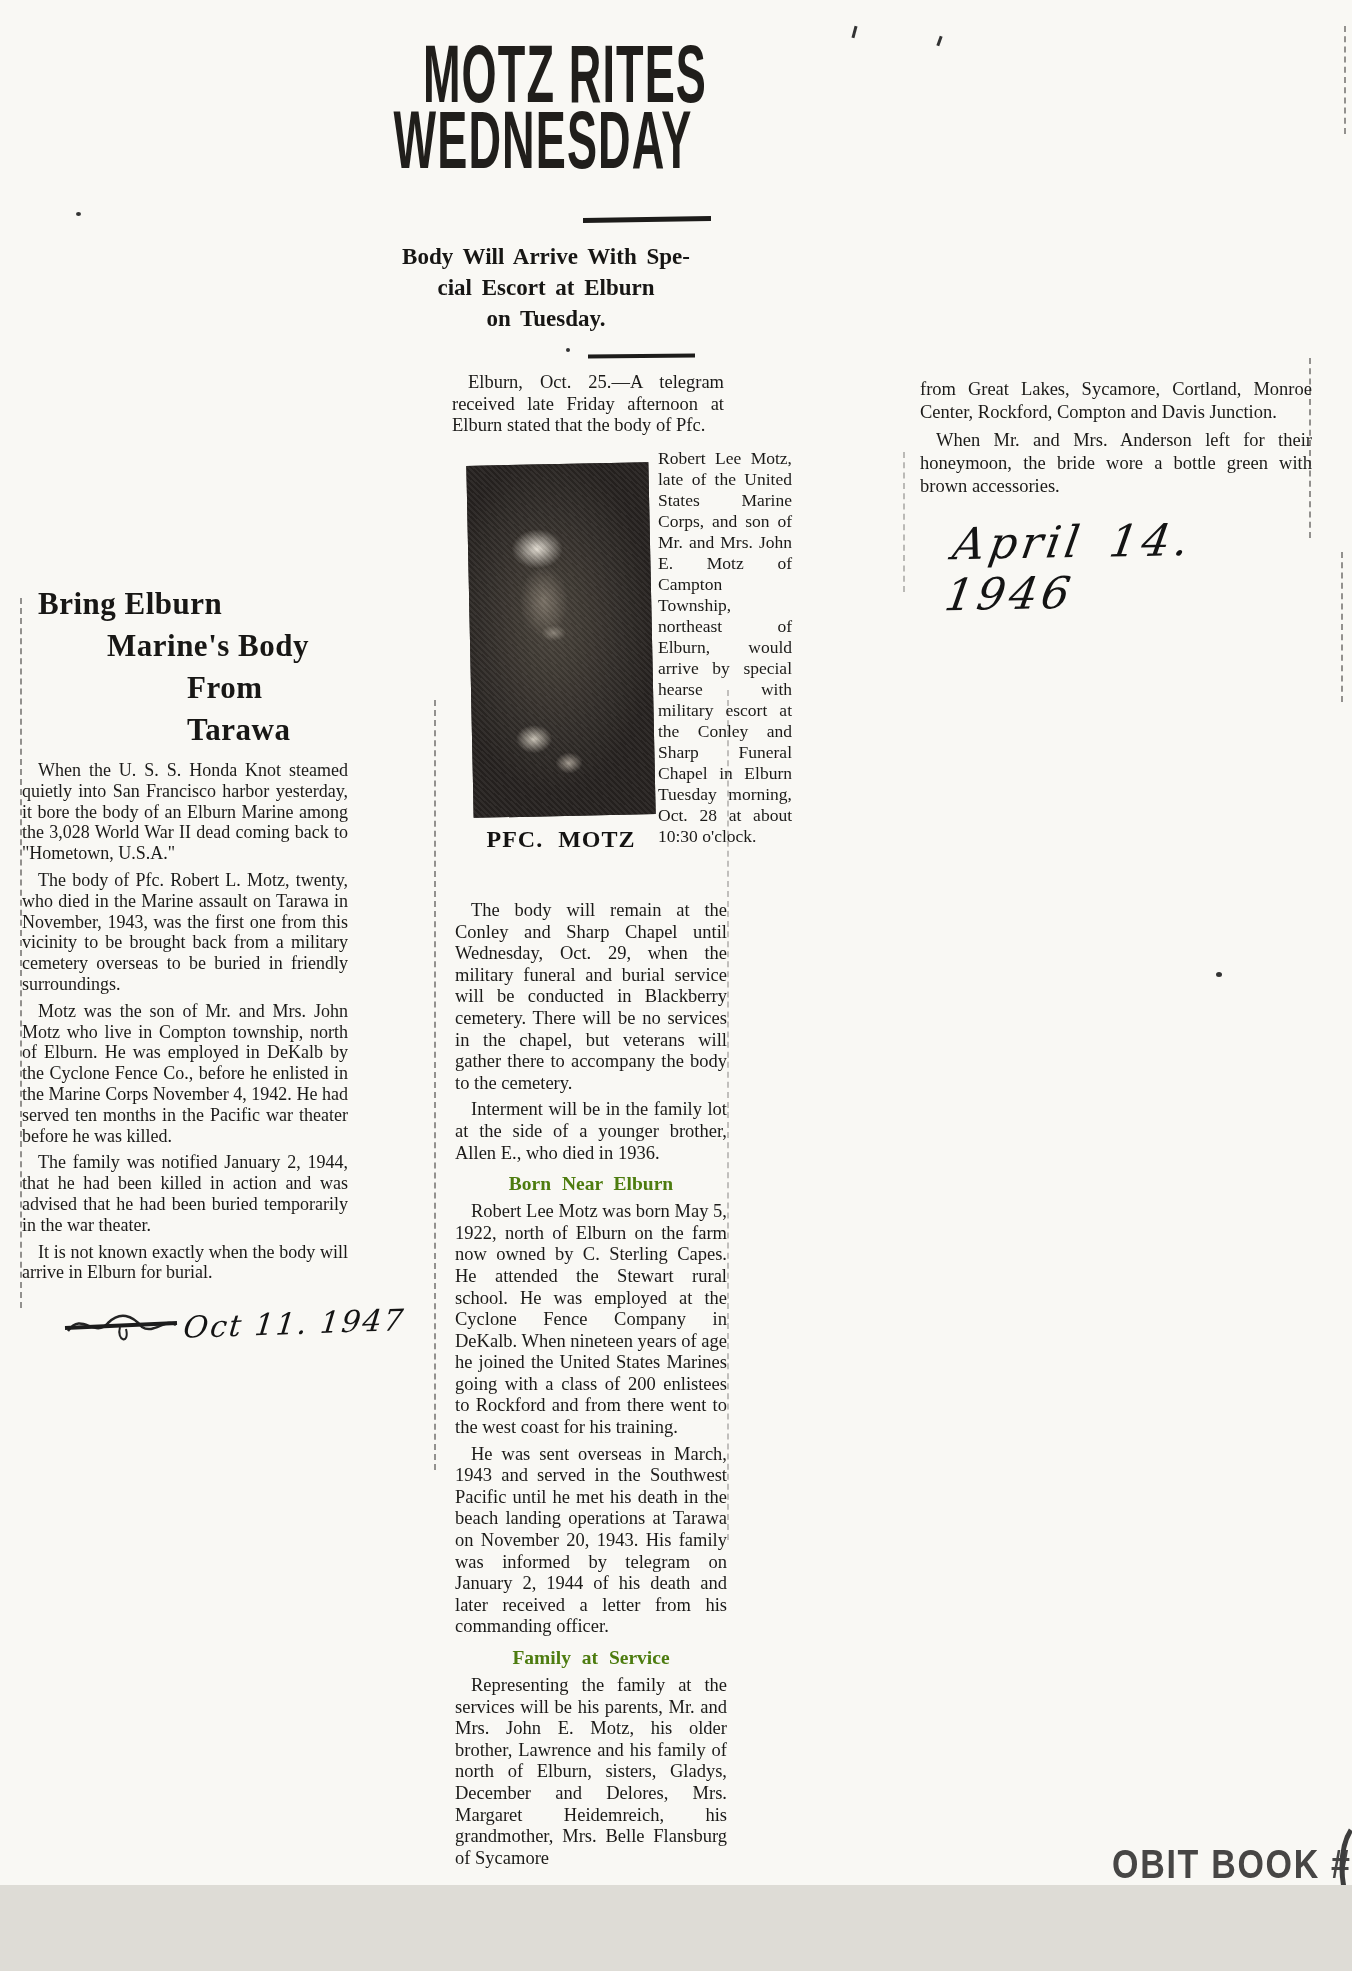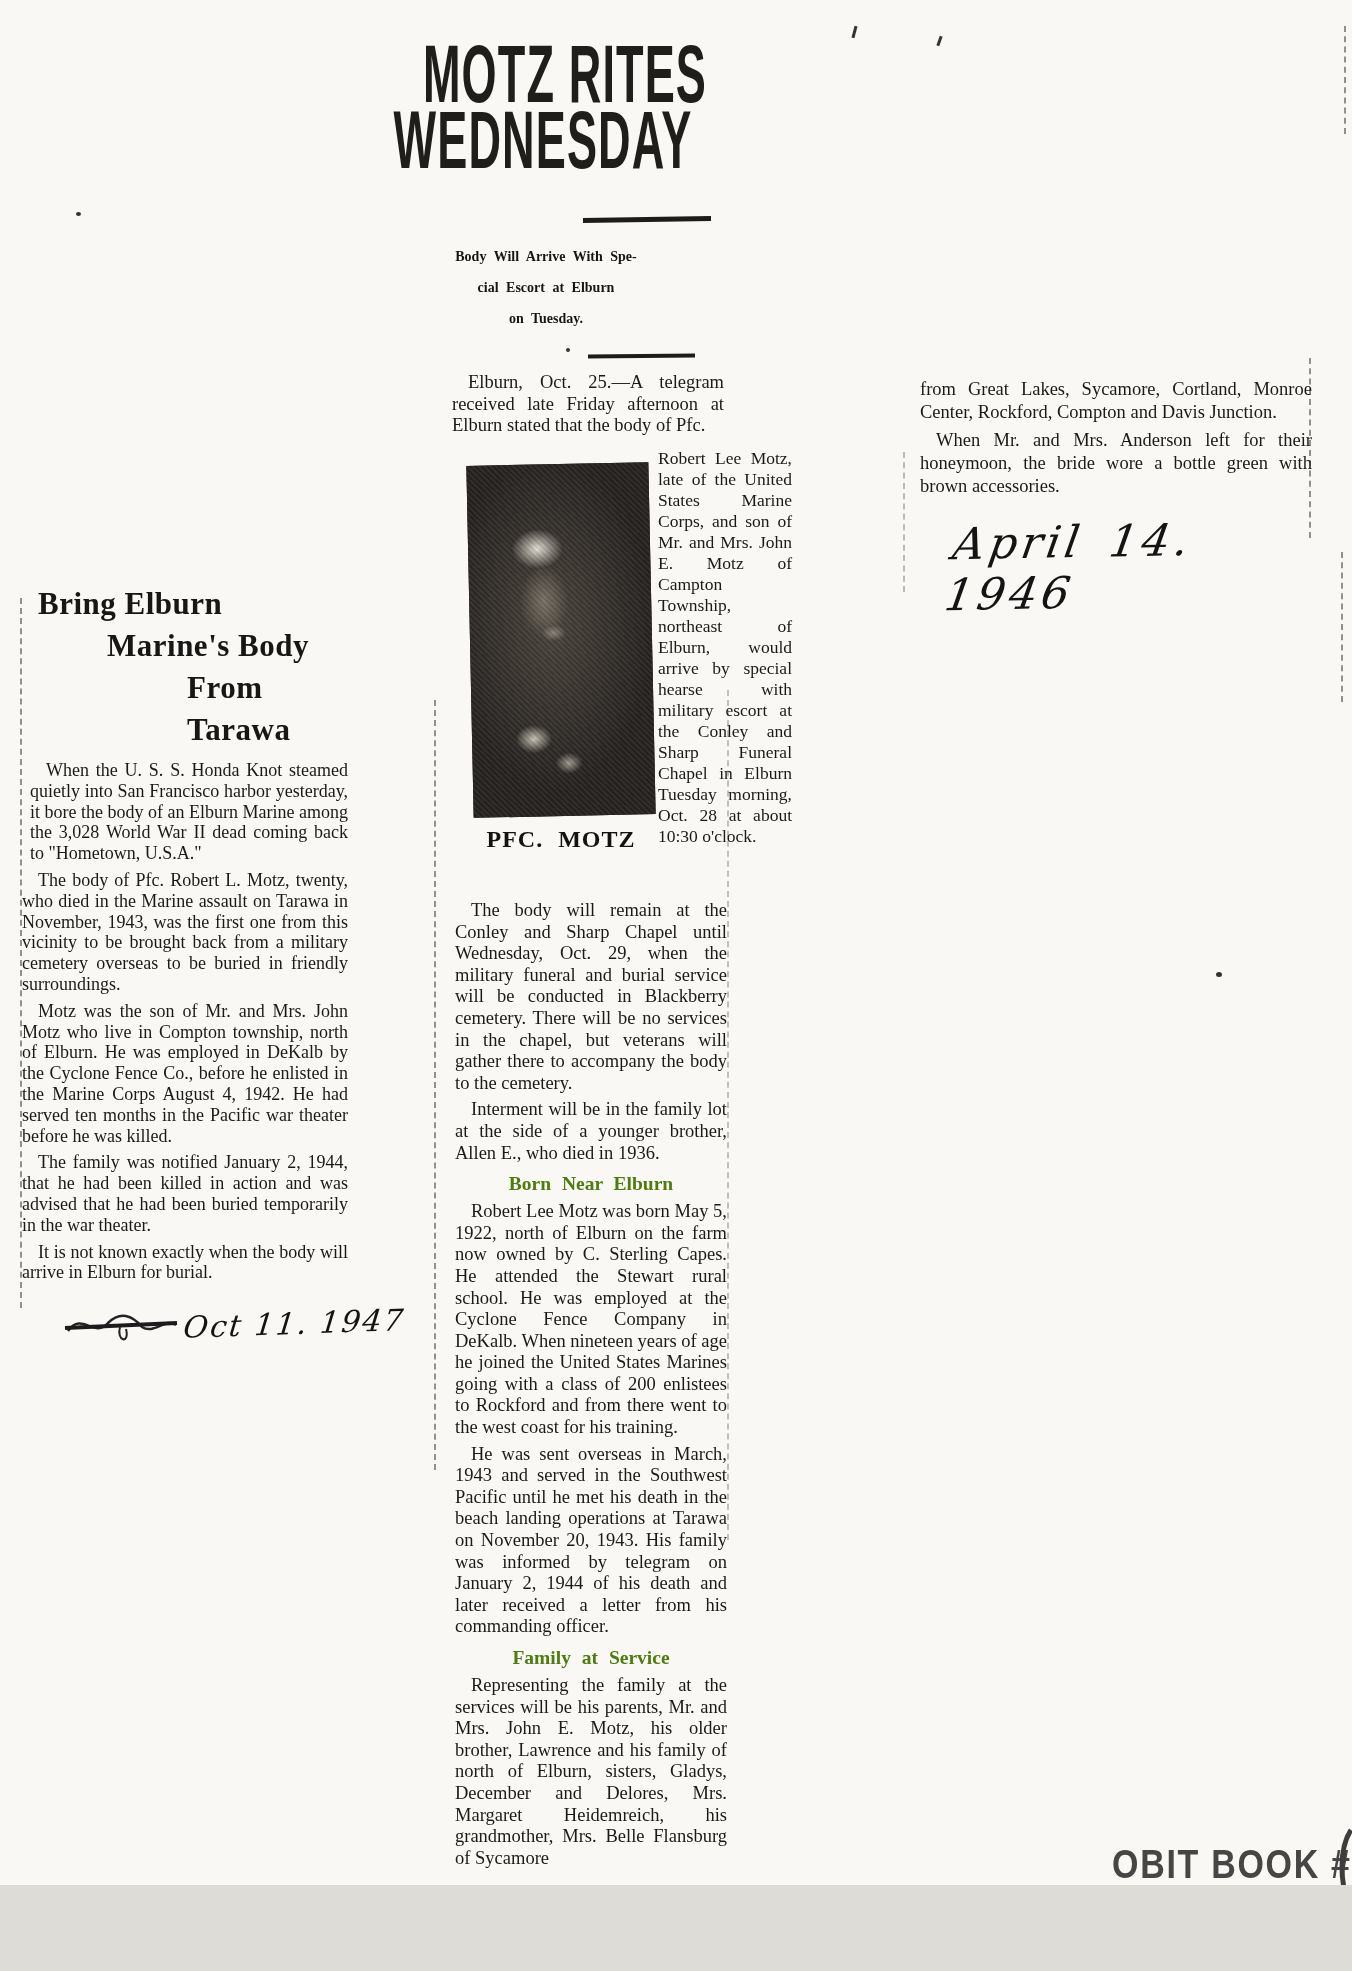--- a/index.html
+++ b/index.html
@@ -14,21 +14,21 @@
     position:absolute; left:50%; white-space:nowrap;
     font-family:"Liberation Sans", sans-serif; font-weight:800;
     font-size:82px; line-height:1; letter-spacing:2px; color:#201e1b;
     transform:translateX(-50%) scaleX(0.55);
   }
   .hl-line1 { top:0; }
   .hl-line2 { top:66px; transform:translateX(calc(-50% - 22px)) scaleX(0.55); }
   .hl-rule1 { position:absolute; left:583px; top:217px; width:128px; height:5px; background:#1d1c1a; transform:rotate(-0.8deg); }
   .hl-rule2 { position:absolute; left:588px; top:354px; width:107px; height:4px; background:#1d1c1a; transform:rotate(-0.6deg); }
   .deck { position:absolute; left:398px; top:241px; width:296px; text-align:center; }
-  .deck-line { display:block; font-weight:bold; font-size:14px; line-height:31px; word-spacing:4px; color:#171614; }
+  .deck-line { display:block; font-weight:bold; font-size:23px; line-height:31px; word-spacing:4px; color:#171614; }
   .dateline { position:absolute; left:452px; top:372px; width:272px; }
   .np-p { font-size:18.5px; line-height:21.6px; text-align:justify; text-indent:16px; margin:0 0 5px 0; }
   .photo {
     position:absolute; left:470px; top:464px; width:182px; height:352px;
     transform:rotate(-1.2deg);
     background:
       repeating-linear-gradient(45deg, rgba(255,255,255,0.05) 0 2px, rgba(0,0,0,0.06) 2px 4px),
       radial-gradient(ellipse 34px 26px at 38% 24%, rgba(236,230,219,0.95), rgba(236,230,219,0) 75%),
       radial-gradient(ellipse 30px 44px at 41% 39%, rgba(152,142,128,0.62), rgba(152,142,128,0) 80%),
       radial-gradient(ellipse 16px 10px at 46% 48%, rgba(201,192,178,0.5), rgba(201,192,178,0) 80%),
@@ -42,21 +42,21 @@
   .photo-caption { position:absolute; left:470px; top:826px; width:182px; text-align:center;
     font-weight:bold; font-size:24px; letter-spacing:1px; word-spacing:8px; color:#141312; }
   .center-body { position:absolute; left:455px; top:900px; width:272px; }
   .col-subhead { font-weight:bold; font-size:19.5px; text-align:center; word-spacing:6px;
     margin:9px 0 6px 0; color:#4d7c0f; }
   
   .left-article { position:absolute; left:22px; top:583px; width:326px; }
   .bl-line { display:block; font-weight:bold; font-size:31px; line-height:42px; letter-spacing:0.5px; color:#181715; }
   .bl-line1 { margin-left:16px; } .bl-line2 { margin-left:85px; } .bl-line3 { margin-left:165px; }
   .left-article .np-p { font-size:18px; line-height:20.8px; margin-bottom:6px; }
-  .left-article .np-p:first-of-type { margin-top:9px;margin-left:8px; }
+  .left-article .np-p:first-of-type { margin-top:9px; }
   .handwriting-row { margin:18px 0 0 40px; white-space:nowrap; }
   .hw { font-family:"DejaVu Serif", serif; font-style:italic; color:#141414; display:inline-block; }
   .hw-left { font-size:30px; letter-spacing:2px; transform:skewX(-8deg) rotate(-2deg); vertical-align:middle; }
   .scribble { vertical-align:middle; margin-right:4px; }
   
   .right-article { position:absolute; left:920px; top:378px; width:392px; }
   .right-article .np-p { line-height:23px; }
   .right-article .np-p.no-indent { text-indent:0; }
   .hw-right { font-size:44px; letter-spacing:4px; word-spacing:9px;
     transform:skewX(-10deg) rotate(-1deg); margin:12px 0 0 30px; }
@@ -118,21 +118,21 @@
   </div>
 
   <div class="left-article">
     <h2 style="margin:0;">
       <span class="bl-line bl-line1">Bring Elburn</span>
       <span class="bl-line bl-line2">Marine's Body</span>
       <span class="bl-line bl-line3">From Tarawa</span>
     </h2>
     <p class="np-p">When the U. S. S. Honda Knot steamed quietly into San Francisco harbor yesterday, it bore the body of an Elburn Marine among the 3,028 World War II dead coming back to "Hometown, U.S.A."</p>
     <p class="np-p">The body of Pfc. Robert L. Motz, twenty, who died in the Marine assault on Tarawa in November, 1943, was the first one from this vicinity to be brought back from a military cemetery overseas to be buried in friendly surroundings.</p>
-    <p class="np-p">Motz was the son of Mr. and Mrs. John Motz who live in Compton township, north of Elburn. He was employed in DeKalb by the Cyclone Fence Co., before he enlisted in the Marine Corps August 4, 1942. He had served ten months in the Pacific war theater before he was killed.</p>
+    <p class="np-p">Motz was the son of Mr. and Mrs. John Motz who live in Compton township, north of Elburn. He was employed in DeKalb by the Cyclone Fence Co., before he enlisted in the Marine Corps November 4, 1942. He had served ten months in the Pacific war theater before he was killed.</p>
     <p class="np-p">The family was notified January 2, 1944, that he had been killed in action and was advised that he had been buried temporarily in the war theater.</p>
     <p class="np-p">It is not known exactly when the body will arrive in Elburn for burial.</p>
     <div class="handwriting-row">
       <svg class="scribble" width="118" height="44" viewBox="0 0 118 44">
         <path d="M6,30 C 20,10 32,38 46,22 C 58,10 70,14 80,26 C 92,34 104,16 114,24" stroke="#242424" stroke-width="2.5" fill="none"></path>
         <path d="M3,27 L115,22" stroke="#1c1c1c" stroke-width="4" fill="none"></path>
         <path d="M58,26 C 54,40 68,44 64,28" stroke="#242424" stroke-width="2" fill="none"></path>
       </svg><span class="hw hw-left">Oct 11. 1947</span>
     </div>
   </div>

